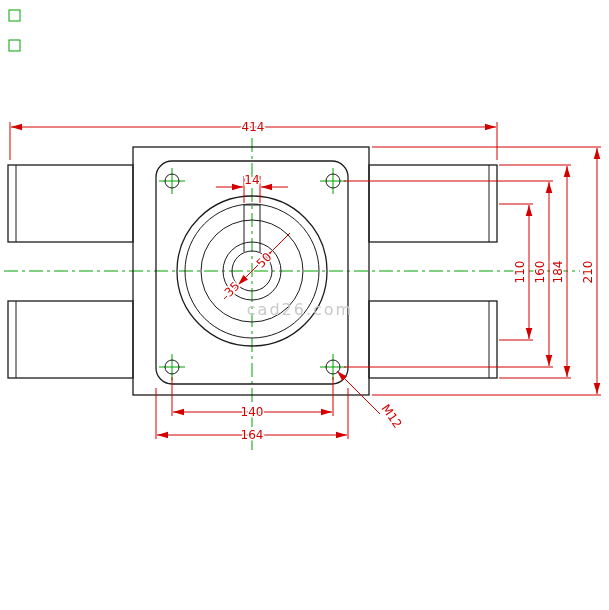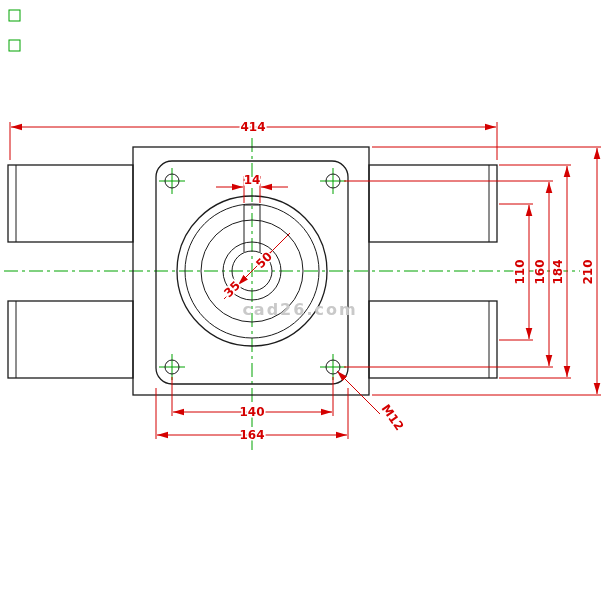--- a/index.html
+++ b/index.html
@@ -1,17 +1,17 @@
 <!DOCTYPE html>
 <html><head>
 <meta charset="utf-8">
 <style>
   html,body{margin:0;padding:0;background:#ffffff;}
   .canvas{position:relative;width:609px;height:610px;background:#ffffff;overflow:hidden;
-          font-family:"DejaVu Sans",sans-serif;font-weight:bold;}
+          font-family:"DejaVu Sans",sans-serif;}
   svg{display:block}
   .blk{stroke:#1c1c1c;fill:none;stroke-width:1.3;}
   .blk-thin{stroke:#1c1c1c;fill:none;stroke-width:1;}
   .grn{stroke:#00a300;fill:none;stroke-width:1;}
   .cl{stroke-dasharray:14 4 3 4;}
   .dim{stroke:#d40000;fill:none;stroke-width:1;}
   .dimtxt{font-family:"DejaVu Sans",sans-serif;font-size:12px;fill:#d40000;
           stroke:#ffffff;stroke-width:3px;paint-order:stroke;}
   .wm{font-family:"DejaVu Sans",sans-serif;font-size:16px;fill:#c9c9c9;
       letter-spacing:2px;}

